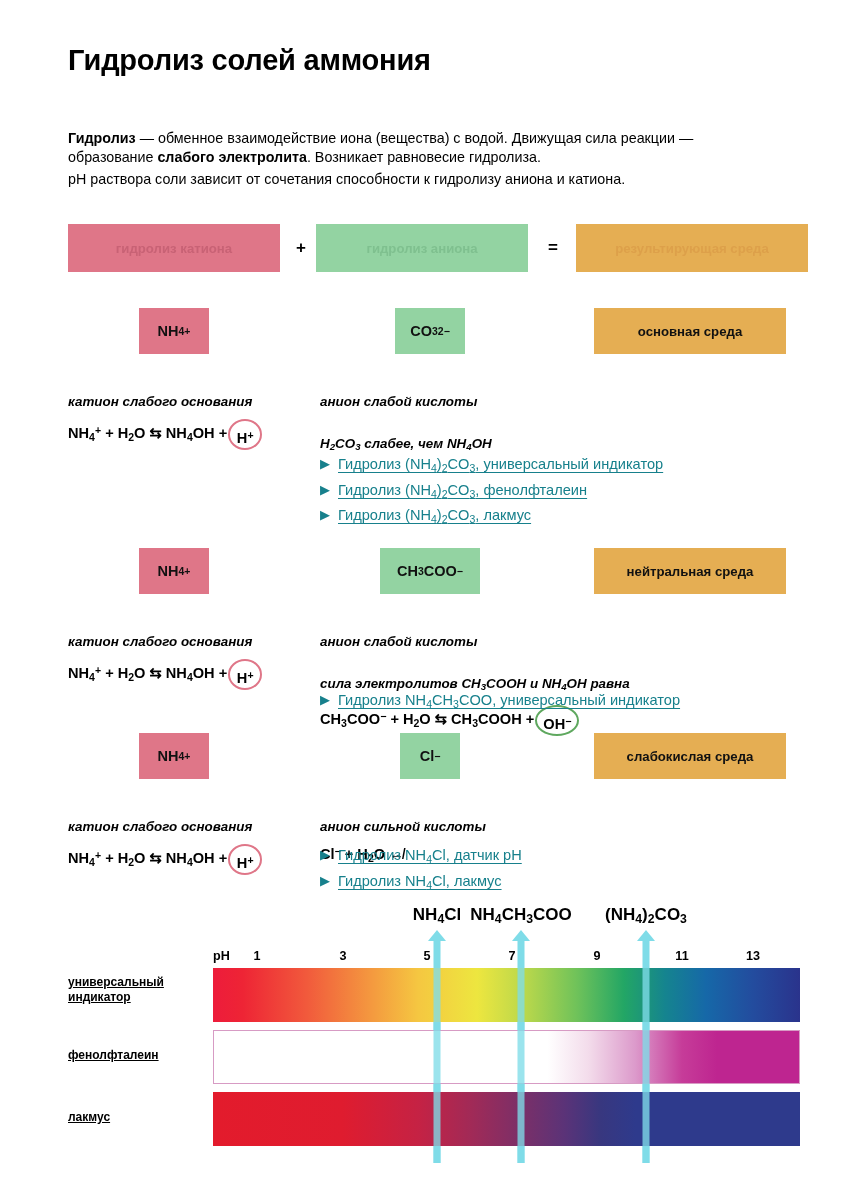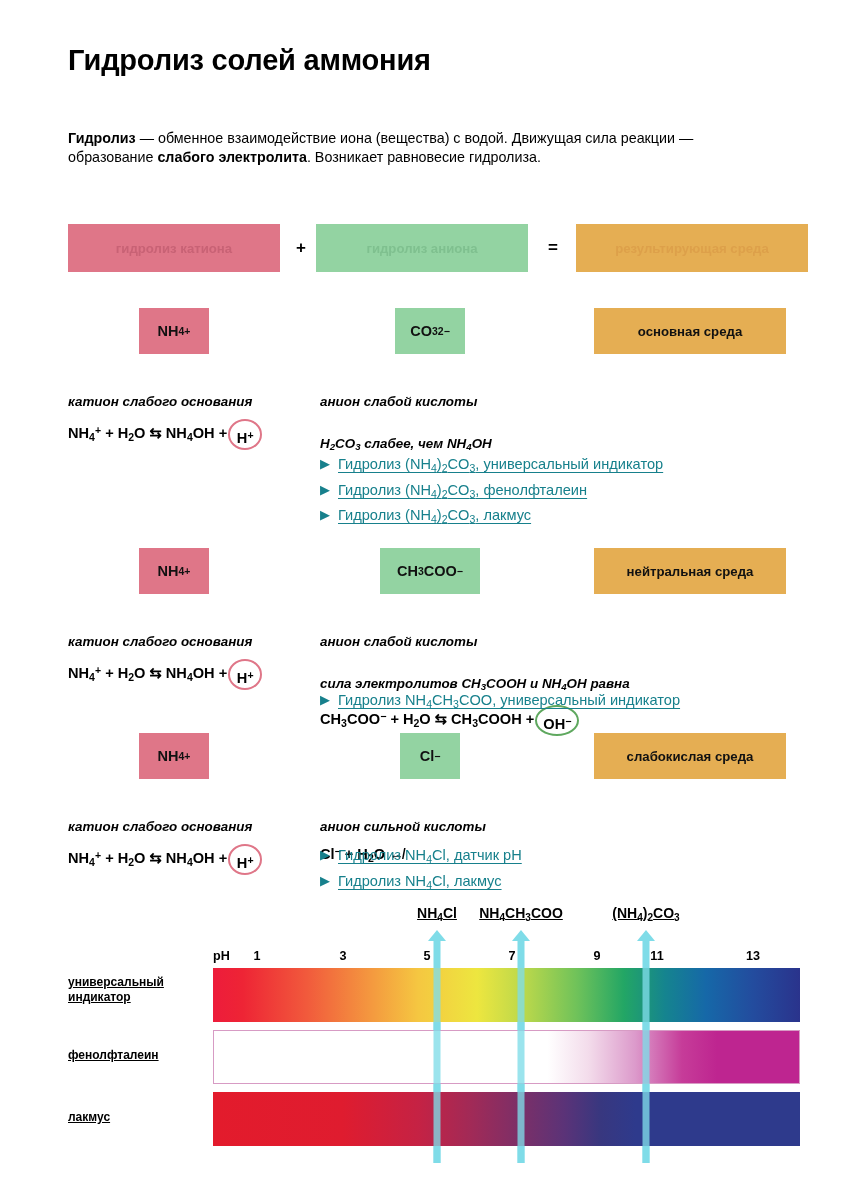--- a/index.html
+++ b/index.html
@@ -95,21 +95,21 @@
     color:#17808C;text-decoration:underline;
     text-underline-offset:3px;
     font-size:14.6px;white-space:nowrap;
   }
 
   
   .ph-wrap{position:absolute;left:0;top:905px;width:843px;height:250px;}
   .ph-marks{position:absolute;left:0;top:0;width:843px;height:58px;}
   .mark-label{
     position:absolute;top:0;transform:translateX(-50%);
-    font-size:14px;font-weight:bold;white-space:nowrap;text-decoration:underline;
+    font-size:17px;font-weight:bold;white-space:nowrap;
   }
   .arrow-line{
     position:absolute;width:7px;background:#7FDCE8;
     transform:translateX(-50%);
   }
   .arrow-head{
     position:absolute;width:0;height:0;
     border-left:9px solid transparent;border-right:9px solid transparent;
     border-bottom:11px solid #7FDCE8;
     transform:translateX(-50%);
@@ -157,20 +157,21 @@
 <body>
 
 <div class="page">
 
   <div class="title">Гидролиз солей аммония</div>
 
   <div class="intro">
     <div>
       <b>Гидролиз</b><span> — обменное взаимодействие иона (вещества) с водой. Движущая сила реакции — образование </span><b>слабого электролита</b><span>. Возникает равновесие гидролиза.</span>
     </div>
+    <div class="p2">pH раствора соли зависит от сочетания способности к гидролизу аниона и катиона.</div>
   </div>
 
   <div class="hdr-row">
     <div class="hdr-bar hdr-cat">гидролиз катиона</div>
     <div class="op op-plus">+</div>
     <div class="hdr-bar hdr-an">гидролиз аниона</div>
     <div class="op op-eq">=</div>
     <div class="hdr-bar hdr-res">результирующая среда</div>
   </div>
 
@@ -284,21 +285,21 @@
       <div class="arrow-line" style="left:646px;top:36px;height:222px"></div>
     </div>
 
     <div class="ph-axis">
       <div class="ph-tick ph-word">pH</div>
       <div class="ph-tick" style="left:44px">1</div>
       <div class="ph-tick" style="left:130px">3</div>
       <div class="ph-tick" style="left:214px">5</div>
       <div class="ph-tick" style="left:299px">7</div>
       <div class="ph-tick" style="left:384px">9</div>
-      <div class="ph-tick" style="left:444px">11</div>
+      <div class="ph-tick" style="left:469px">11</div>
       <div class="ph-tick" style="left:540px">13</div>
     </div>
 
     <div class="strip s-uni"></div>
     <div class="strip-label" style="top:70px">универсальный индикатор</div>
 
     <div class="strip s-phe"></div>
     <div class="strip-label" style="top:143px">фенолфталеин</div>
 
     <div class="strip s-lak"></div>

